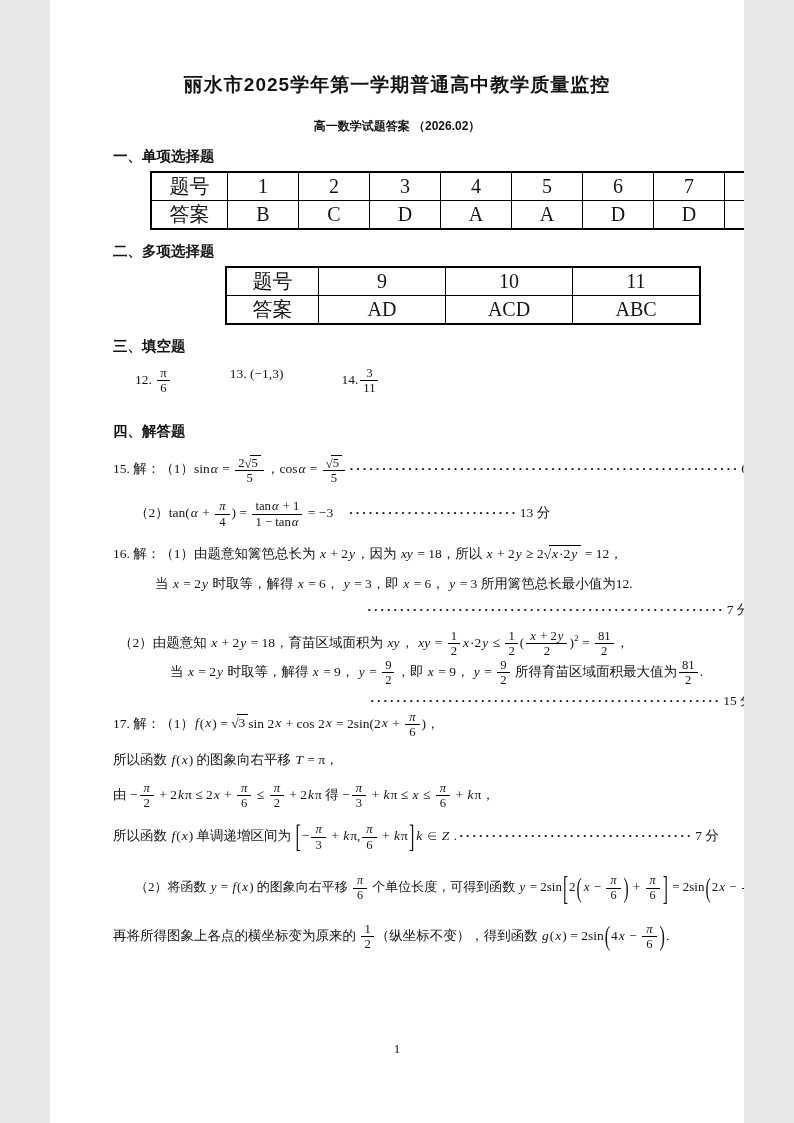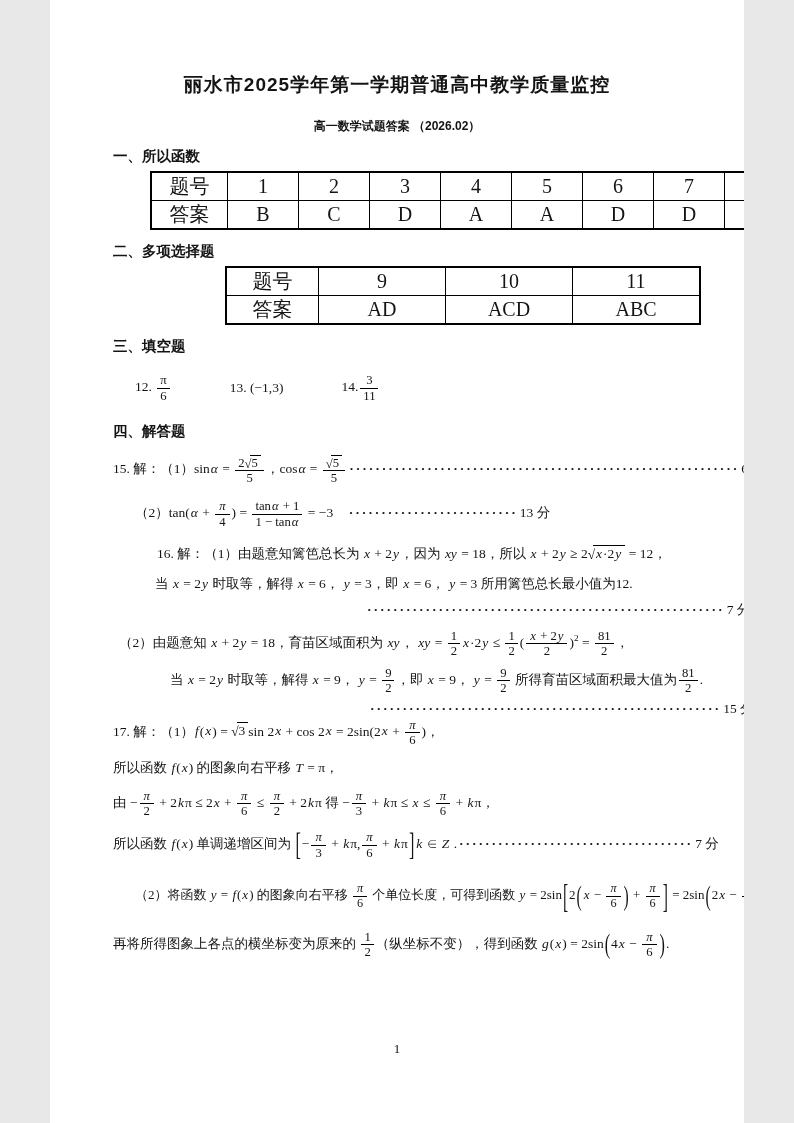--- a/index.html
+++ b/index.html
@@ -42,21 +42,21 @@
     text-align:center;
     vertical-align:middle;
     padding:0 2px;
   }
   .tbl1{margin-left:37px;width:601px;border:2px solid #000;}
   .tbl1 td{width:66px;}
   .tbl1 td:first-child{width:71px;}
   .tbl2{margin:4px 0 10px 112px;width:455px;border:2px solid #000;}
   .tbl2 td{width:122px;}
   .tbl2 td:first-child{width:87px;}
-  .fill-row{margin:10px 0 2px 22px;height:44px;display:flex;align-items:center;}
+  .fill-row{margin:10px 0 2px 22px;height:44px;display:flex;}
   .fill-item{display:inline-block;margin-right:58px;font-size:15px;}
   
   .mline{
     font-size:13.5px;
     white-space:nowrap;
     display:block;
   }
   .mt{font-family:"Liberation Serif", serif;}
   .mi{font-family:"Liberation Serif", serif;font-style:italic;padding:0 1px;}
   .mf{
@@ -68,46 +68,46 @@
   .mf .md{display:block;padding:0 3px;}
   .mr{display:inline-block;white-space:nowrap;}
   .mr .mrs{display:inline-block;position:relative;top:1px;margin-right:-2px;}
   .mr .mrb{display:inline-block;border-top:1.4px solid #000;padding:0 3px 0 2px;}
   .msup{vertical-align:super;font-size:0.68em;line-height:0;}
   .mdots{letter-spacing:2px;font-weight:bold;margin:0 2px;}
   .mbig{display:inline-block;vertical-align:middle;font-size:1.2em;line-height:1;transform-origin:center;padding:0 1px;}
   
   .l15-1{margin-top:14px;}
   .l15-2{margin-top:14px;margin-left:22px;}
-  .l16-1{margin-top:16px;margin-left:44px;}
+  .l16-1{margin-top:16px;}
   .l16-2{margin-top:12px;margin-left:42px;}
   .l16-3{margin-top:8px;margin-left:252px;}
   .l16-4{margin-top:10px;margin-left:6px;}
-  .l16-5{margin-top:8px;margin-left:57px;}
+  .l16-5{margin-top:0;margin-left:57px;}
   .l16-6{margin-top:4px;margin-left:255px;}
   .l17-1{}
   .l17-2{margin-top:12px;}
   .l17-3{margin-top:12px;}
   .l17-4{margin-top:12px;}
   .l17-5{margin-top:22px;margin-left:22px;font-size:13px;}
   .l17-6{margin-top:20px;}
   .page-num{
     position:absolute;bottom:66px;left:0;right:0;
     text-align:center;font-size:13px;
   }
 </style>
 </head>
 <body>
 
 <div class="page">
 
   <h1 class="title">丽水市2025学年第一学期普通高中教学质量监控</h1>
   <h2 class="subtitle">高一数学试题答案 （2026.02）</h2>
 
-  <div class="sec">一、所以函数</div>
+  <div class="sec">一、单项选择题</div>
   <table class="tbl tbl1">
     <tbody>
         <tr>
           <td>题号</td>
           <td>1</td>
           <td>2</td>
           <td>3</td>
           <td>4</td>
           <td>5</td>
           <td>6</td>

